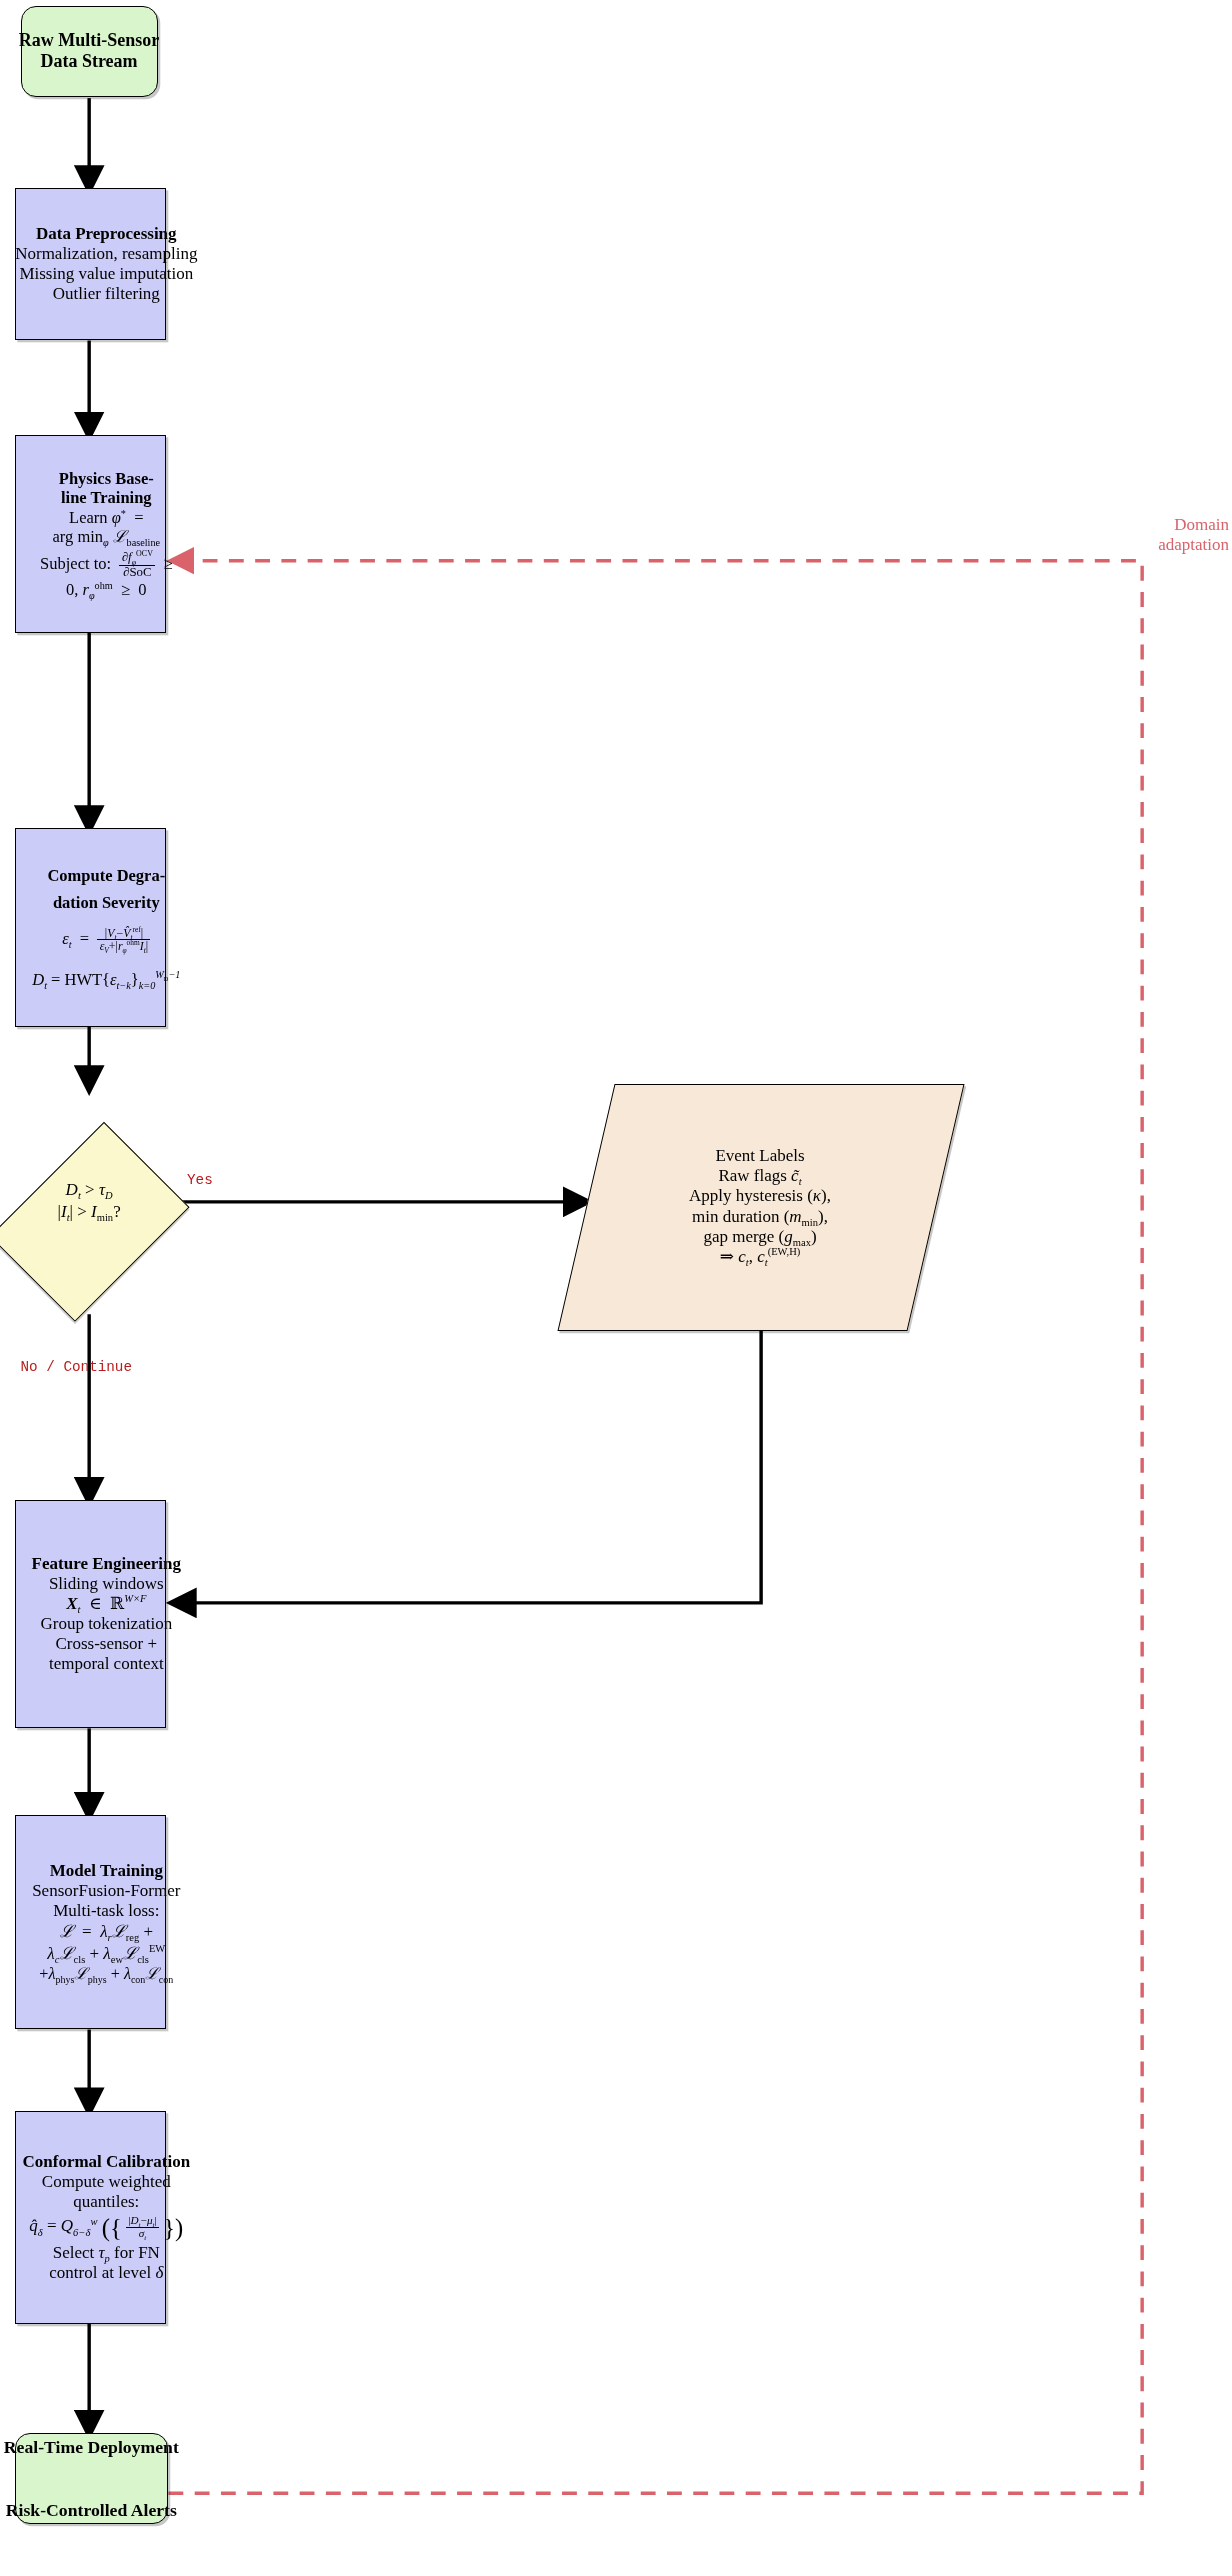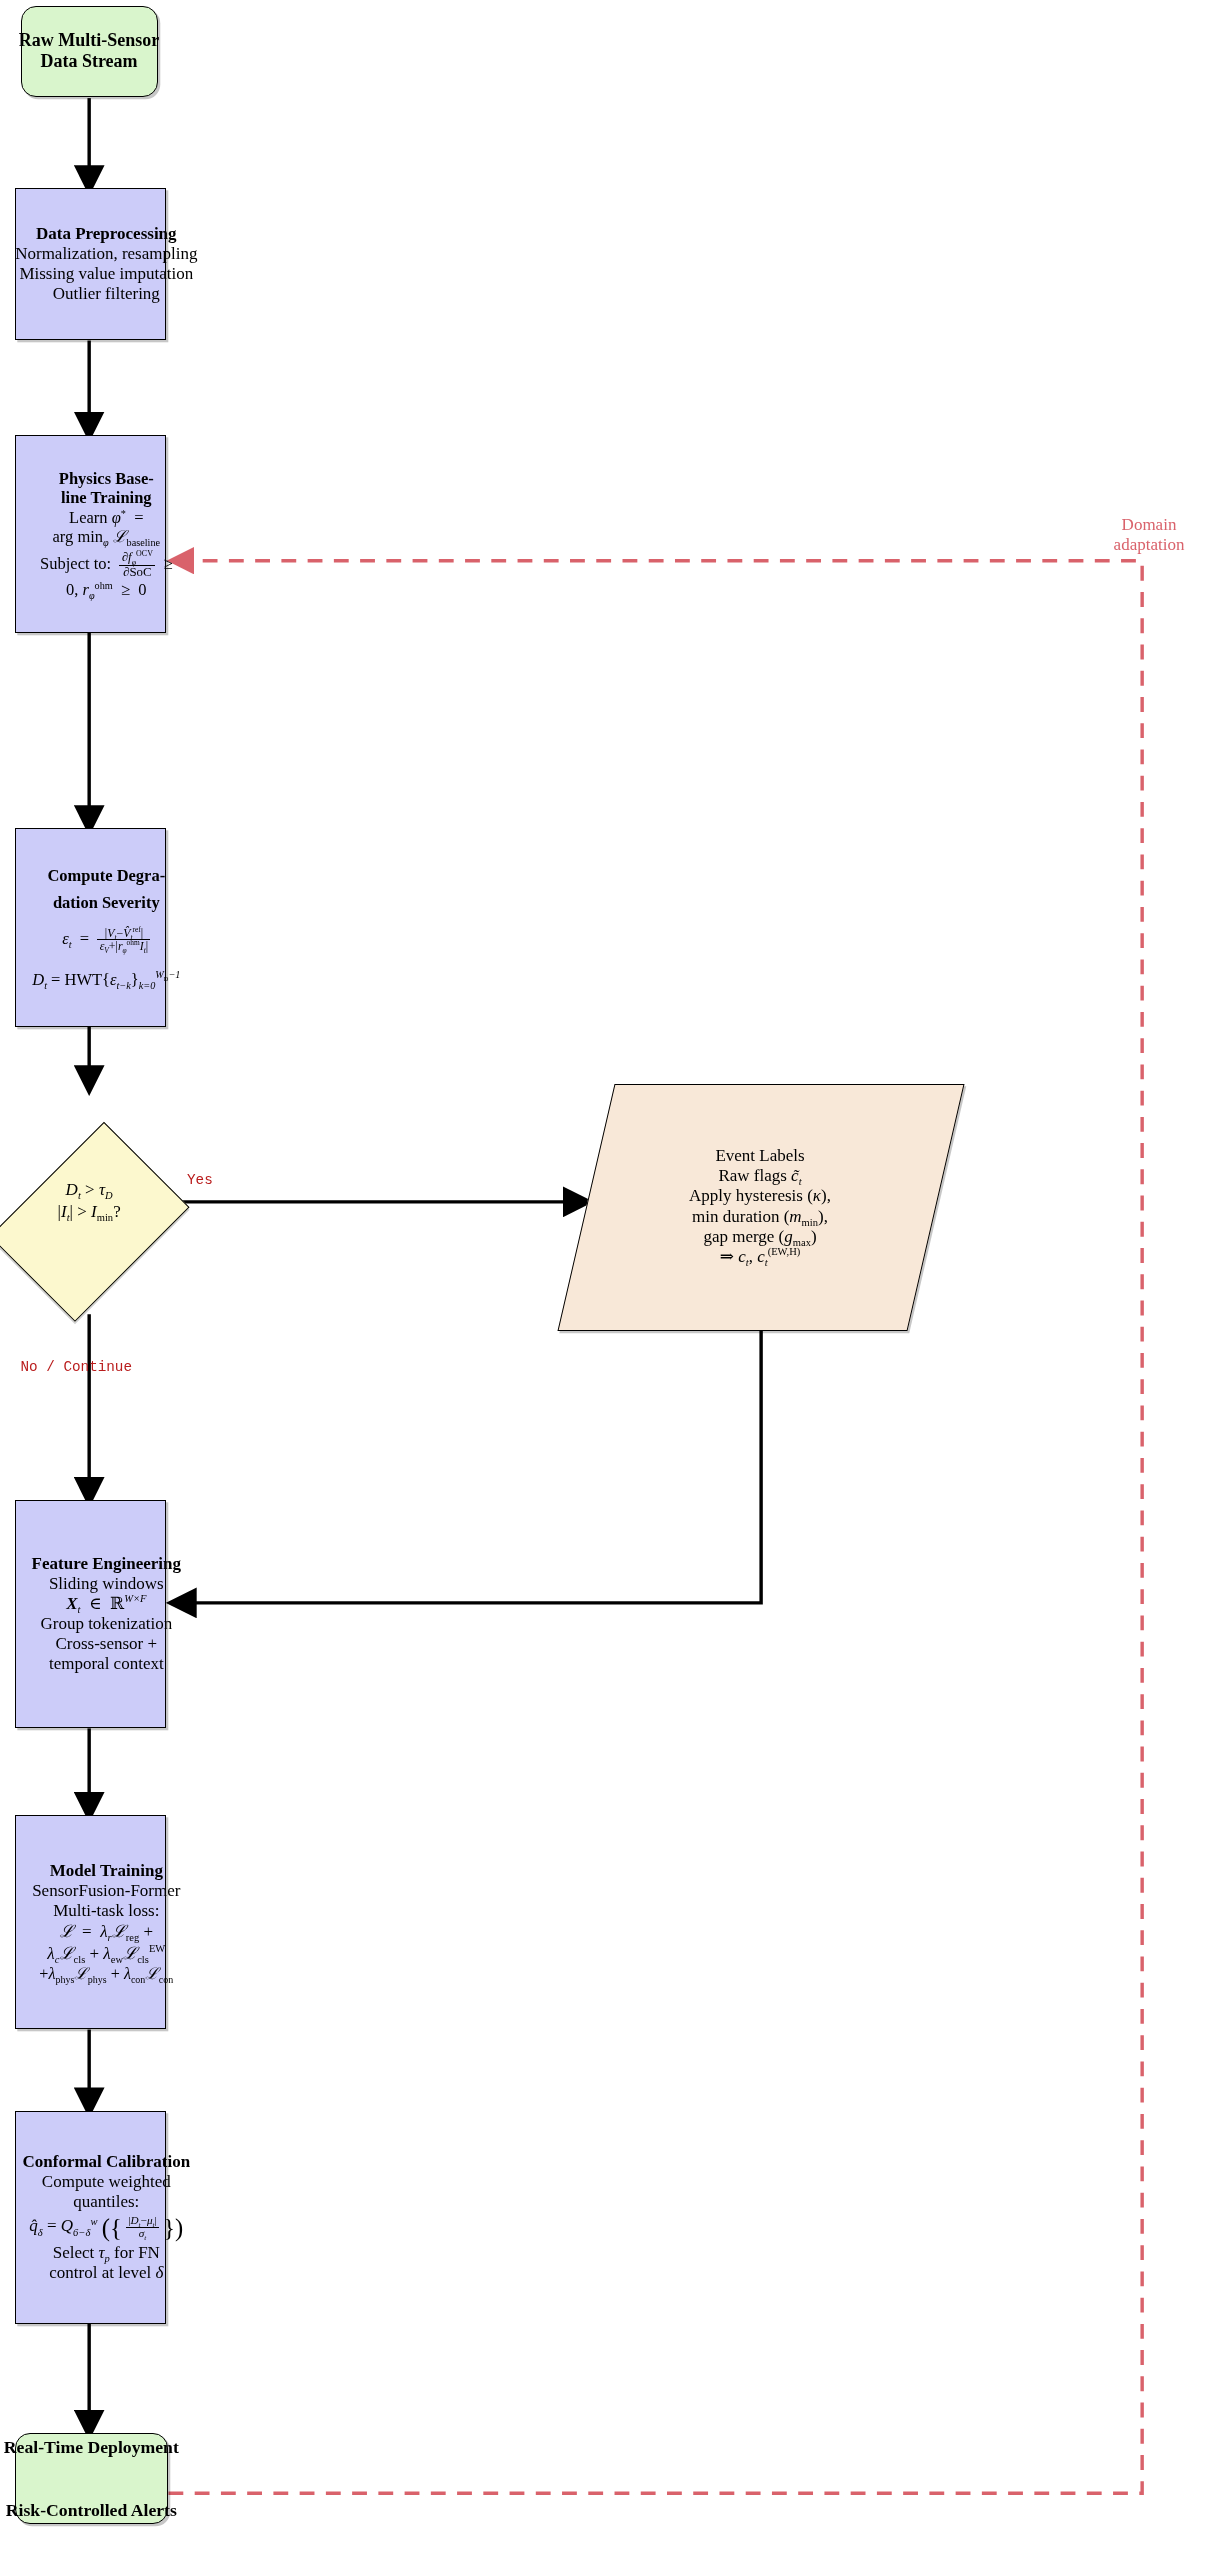--- a/index.html
+++ b/index.html
@@ -211,19 +211,19 @@
 
   <div class="node n-start" style="left:6.8px;top:2433px;width:153px;height:91px;font-size:17.7px;gap:42px;">
     <div class="title line">Real-Time Deployment</div>
     <div class="title line">Risk-Controlled Alerts</div>
   </div>
 
   <div class="edge-label" style="left:179px;top:1172px;">Yes</div>
 
   <div class="edge-label" style="left:12.5px;top:1359px;">No / Continue</div>
 
-  <div class="fb-label" style="left:1061px;top:515px;width:160px;">
+  <div class="fb-label" style="left:1061px;top:515px;width:160px;text-align:right;">
     <div>Domain</div>
     <div>adaptation</div>
   </div>
 
 </div>
 
 
 </body></html>

